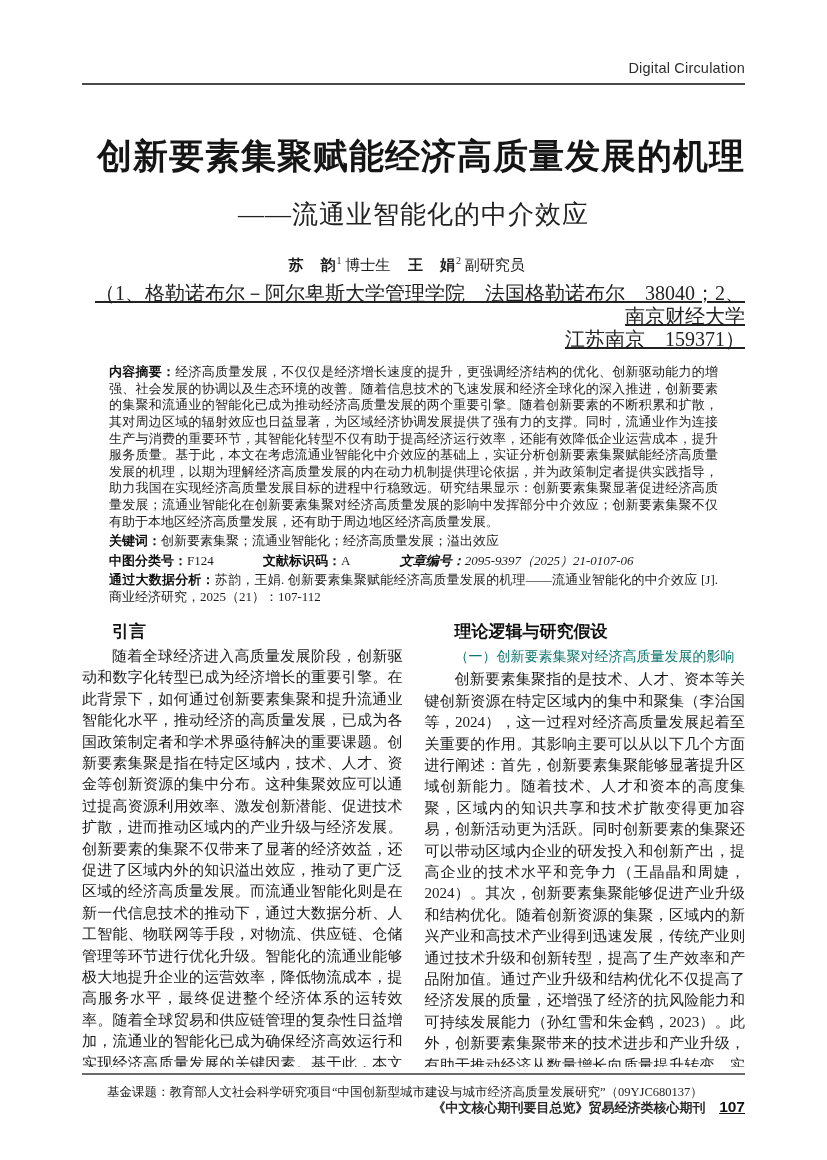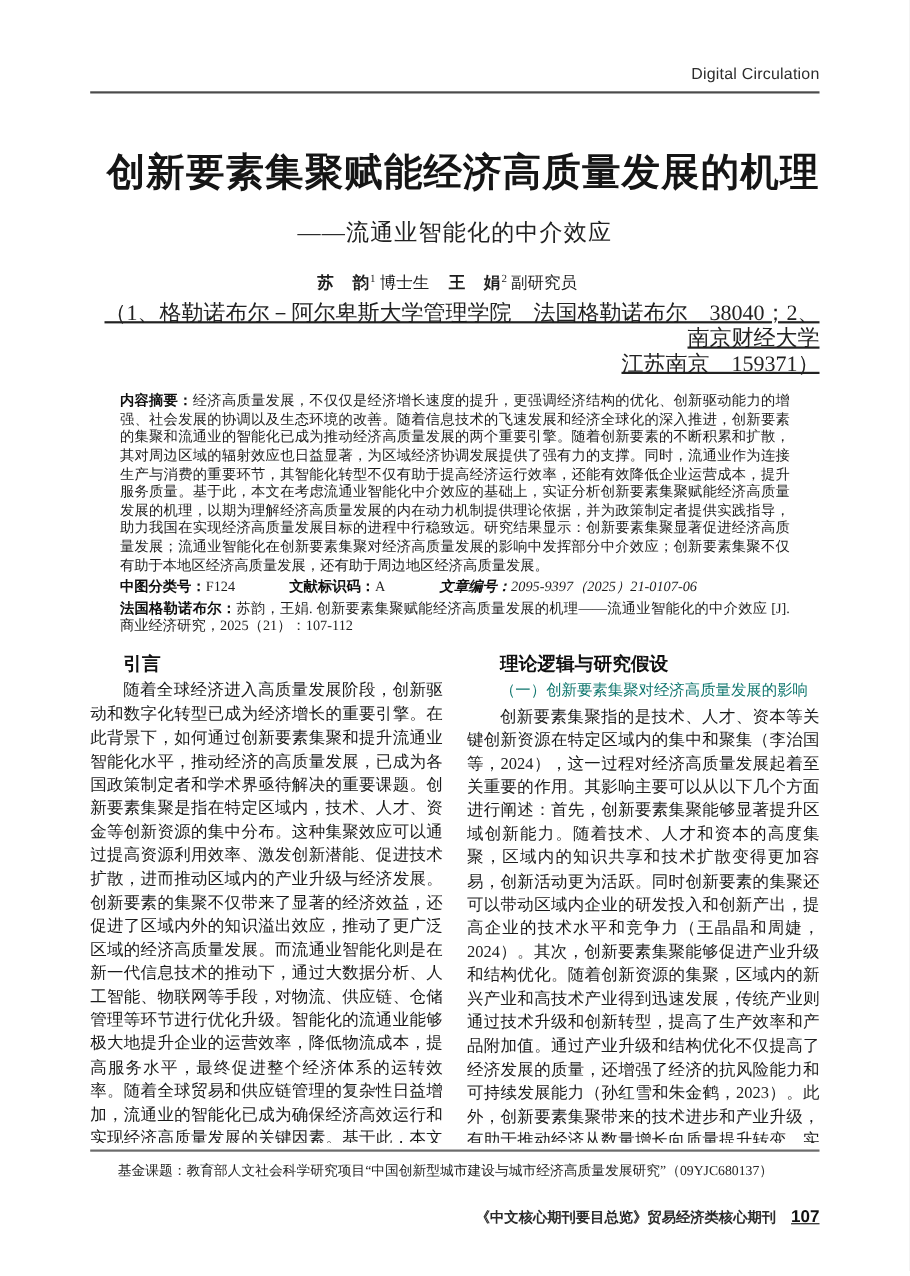--- a/index.html
+++ b/index.html
@@ -36,21 +36,21 @@
     font-size: 35px;
     font-weight: 900;
     color: #151515;
     letter-spacing: 1px;
     line-height: 1.15;
     font-family: "Liberation Serif", "DejaVu Serif", serif;
   }
   .subtitle {
     margin-top: 20px;
     text-align: center;
-    font-size: 21px;
+    font-size: 26px;
     color: #222;
     letter-spacing: 1px;
   }
   .authors {
     margin-top: 23px;
     text-align: center;
     font-size: 15px;
     color: #1d1d1d;
   }
   .author-name { font-weight: bold; letter-spacing: 1px; }
@@ -157,26 +157,27 @@
     <span class="author-role">副研究员</span>
   </div>
 
   <div class="affiliation">
     <div>（1、格勒诺布尔－阿尔卑斯大学管理学院　法国格勒诺布尔　38040；2、南京财经大学</div>
     <div>江苏南京　159371）</div>
   </div>
 
   <div class="meta">
     <p><span class="lbl">内容摘要：</span><span>经济高质量发展，不仅仅是经济增长速度的提升，更强调经济结构的优化、创新驱动能力的增强、社会发展的协调以及生态环境的改善。随着信息技术的飞速发展和经济全球化的深入推进，创新要素的集聚和流通业的智能化已成为推动经济高质量发展的两个重要引擎。随着创新要素的不断积累和扩散，其对周边区域的辐射效应也日益显著，为区域经济协调发展提供了强有力的支撑。同时，流通业作为连接生产与消费的重要环节，其智能化转型不仅有助于提高经济运行效率，还能有效降低企业运营成本，提升服务质量。基于此，本文在考虑流通业智能化中介效应的基础上，实证分析创新要素集聚赋能经济高质量发展的机理，以期为理解经济高质量发展的内在动力机制提供理论依据，并为政策制定者提供实践指导，助力我国在实现经济高质量发展目标的进程中行稳致远。研究结果显示：创新要素集聚显著促进经济高质量发展；流通业智能化在创新要素集聚对经济高质量发展的影响中发挥部分中介效应；创新要素集聚不仅有助于本地区经济高质量发展，还有助于周边地区经济高质量发展。</span></p>
+    <p><span class="lbl">关键词：</span><span>创新要素集聚；流通业智能化；经济高质量发展；溢出效应</span></p>
     <p class="class-line">
       <span class="pair"><span class="lbl">中图分类号：</span><span>F124</span></span>
       <span class="pair"><span class="lbl">文献标识码：</span><span>A</span></span>
       <span class="pair"><span class="lbl">文章编号：</span><span>2095-9397（2025）21-0107-06</span></span>
     </p>
-    <p><span class="lbl">法国格勒诺布尔：</span><span>苏韵，王娟. 创新要素集聚赋能经济高质量发展的机理——流通业智能化的中介效应 [J]. 商业经济研究，2025（21）：107-112</span></p>
+    <p><span class="lbl">通过大数据分析：</span><span>苏韵，王娟. 创新要素集聚赋能经济高质量发展的机理——流通业智能化的中介效应 [J]. 商业经济研究，2025（21）：107-112</span></p>
   </div>
 
   <div class="columns">
     <div class="col">
       <h2>引言</h2>
       <p>随着全球经济进入高质量发展阶段，创新驱动和数字化转型已成为经济增长的重要引擎。在此背景下，如何通过创新要素集聚和提升流通业智能化水平，推动经济的高质量发展，已成为各国政策制定者和学术界亟待解决的重要课题。创新要素集聚是指在特定区域内，技术、人才、资金等创新资源的集中分布。这种集聚效应可以通过提高资源利用效率、激发创新潜能、促进技术扩散，进而推动区域内的产业升级与经济发展。创新要素的集聚不仅带来了显著的经济效益，还促进了区域内外的知识溢出效应，推动了更广泛区域的经济高质量发展。而流通业智能化则是在新一代信息技术的推动下，通过大数据分析、人工智能、物联网等手段，对物流、供应链、仓储管理等环节进行优化升级。智能化的流通业能够极大地提升企业的运营效率，降低物流成本，提高服务水平，最终促进整个经济体系的运转效率。随着全球贸易和供应链管理的复杂性日益增加，流通业的智能化已成为确保经济高效运行和实现经济高质量发展的关键因素。基于此，本文在考虑流通业智能化中介效应的基础上，实证分析创新要素集聚赋能经济高质量发展的机理，旨在为我国实现经济高质量发展目标贡献理论和实践依据。</p>
     </div>
     <div class="col">
       <h2>理论逻辑与研究假设</h2>
       <div class="subhead">（一）创新要素集聚对经济高质量发展的影响</div>

